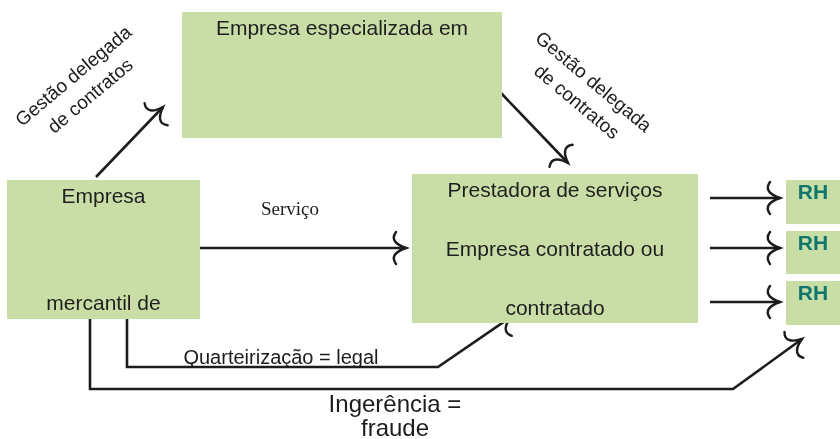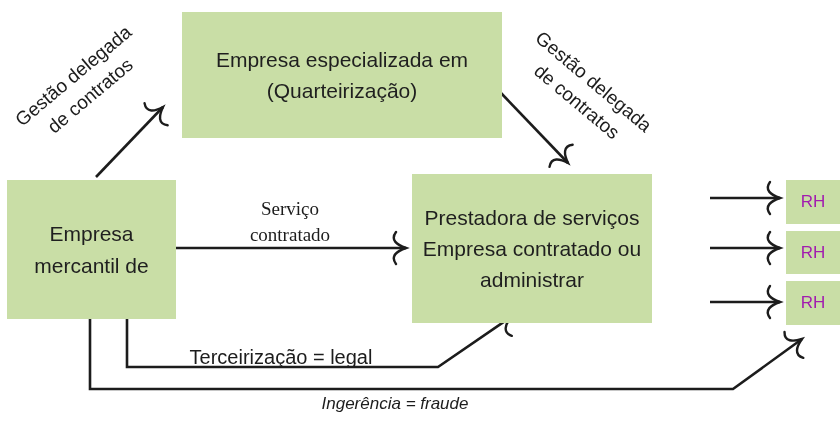--- a/index.html
+++ b/index.html
@@ -9,42 +9,42 @@
     background:#ffffff;
     font-family:"Liberation Sans","DejaVu Sans",sans-serif;
     color:#1f1f1f;
     overflow:hidden;
   }
   .arrows{position:absolute;left:0;top:0;width:840px;height:439px;}
   .box{
     position:absolute;
     background:#c9dea6;
     display:flex;flex-direction:column;
-    justify-content:center;align-items:center;
+    justify-content:space-between;align-items:center;
     text-align:center;
   }
   .box-large{font-size:21px;line-height:31px;}
-  .box-rh{font-size:17px;font-weight:400;color:#a21caf;}
+  .box-rh{font-size:21px;font-weight:700;color:#0f766e;}
   .top-box{left:182px;top:12px;width:320px;height:126px;}
-  .left-box{left:7px;top:180px;width:169px;height:139px;line-height:32px;}
-  .prestadora-box{left:412px;top:174px;width:240px;height:149px;}
+  .left-box{left:7px;top:180px;width:193px;height:139px;line-height:32px;}
+  .prestadora-box{left:412px;top:174px;width:286px;height:149px;}
   .rh-1{left:786px;top:180px;width:54px;height:44px;}
   .rh-2{left:786px;top:231px;width:54px;height:43px;}
   .rh-3{left:786px;top:281px;width:54px;height:44px;}
   .float-label{
     position:absolute;
     text-align:center;
     font-size:19px;line-height:26px;
     color:#1c1c1c;
   }
   .rot-left{left:-8px;top:60px;width:180px;transform:rotate(-40deg);}
   .rot-right{left:500px;top:66px;width:170px;transform:rotate(40deg);}
   .servico-label{left:210px;top:196px;width:160px;font-family:Liberation Serif, serif;}
   .terceirizacao-label{left:180px;top:345px;width:202px;font-size:20px;line-height:24px;}
-  .ingerencia-label{left:298px;top:392px;width:194px;font-size:17px;line-height:24px;font-style:italic;}
+  .ingerencia-label{left:298px;top:392px;width:194px;font-size:24px;line-height:24px;}
 </style>
 </head>
 <body>
 
 <div class="canvas">
 
   <svg class="arrows" width="840" height="439" viewBox="0 0 840 439" fill="none" stroke="#1c1c1c" stroke-width="2.6" stroke-linejoin="miter">
     <defs>
       <marker id="ah" markerWidth="44" markerHeight="44" refX="0" refY="0" orient="auto" markerUnits="userSpaceOnUse" style="overflow:visible">
         <path d="M -10,-16 C -16,-8 -9,-3 0,0 C -9,3 -16,8 -10,16" fill="none" stroke="#1c1c1c" stroke-width="2.4" stroke-linecap="round"></path>
@@ -56,32 +56,31 @@
     <path d="M 176 248 L 406 248" marker-end="url(#ah)"></path>
     <path d="M 710 198 L 780 198" marker-end="url(#ah)"></path>
     <path d="M 710 248 L 780 248" marker-end="url(#ah)"></path>
     <path d="M 710 302 L 780 302" marker-end="url(#ah)"></path>
     <path d="M 127 319 L 127 367 L 438 367 L 511 317" marker-end="url(#ah)"></path>
     <path d="M 90 319 L 90 389 L 733 389 L 802 339" marker-end="url(#ah)"></path>
   </svg>
 
   <div class="box box-large top-box">
     <div>Empresa especializada em</div>
-    <div>(Quarteirização)</div>
   </div>
 
   <div class="box box-large left-box">
     <div>Empresa</div>
     <div>mercantil de</div>
   </div>
 
   <div class="box box-large prestadora-box">
     <div>Prestadora de serviços</div>
     <div>Empresa contratado ou</div>
-    <div>administrar</div>
+    <div>contratado</div>
   </div>
 
   <div class="box box-rh rh-1">
     <div>RH</div>
   </div>
   <div class="box box-rh rh-2">
     <div>RH</div>
   </div>
   <div class="box box-rh rh-3">
     <div>RH</div>
@@ -92,20 +91,19 @@
     <div>de contratos</div>
   </div>
 
   <div class="float-label rot-right">
     <div>Gestão delegada</div>
     <div>de contratos</div>
   </div>
 
   <div class="float-label servico-label">
     <div>Serviço</div>
-    <div>contratado</div>
   </div>
 
-  <div class="float-label terceirizacao-label">Terceirização = legal</div>
+  <div class="float-label terceirizacao-label">Quarteirização = legal</div>
 
   <div class="float-label ingerencia-label">Ingerência = fraude</div>
 
 </div>
 
 </body></html>

